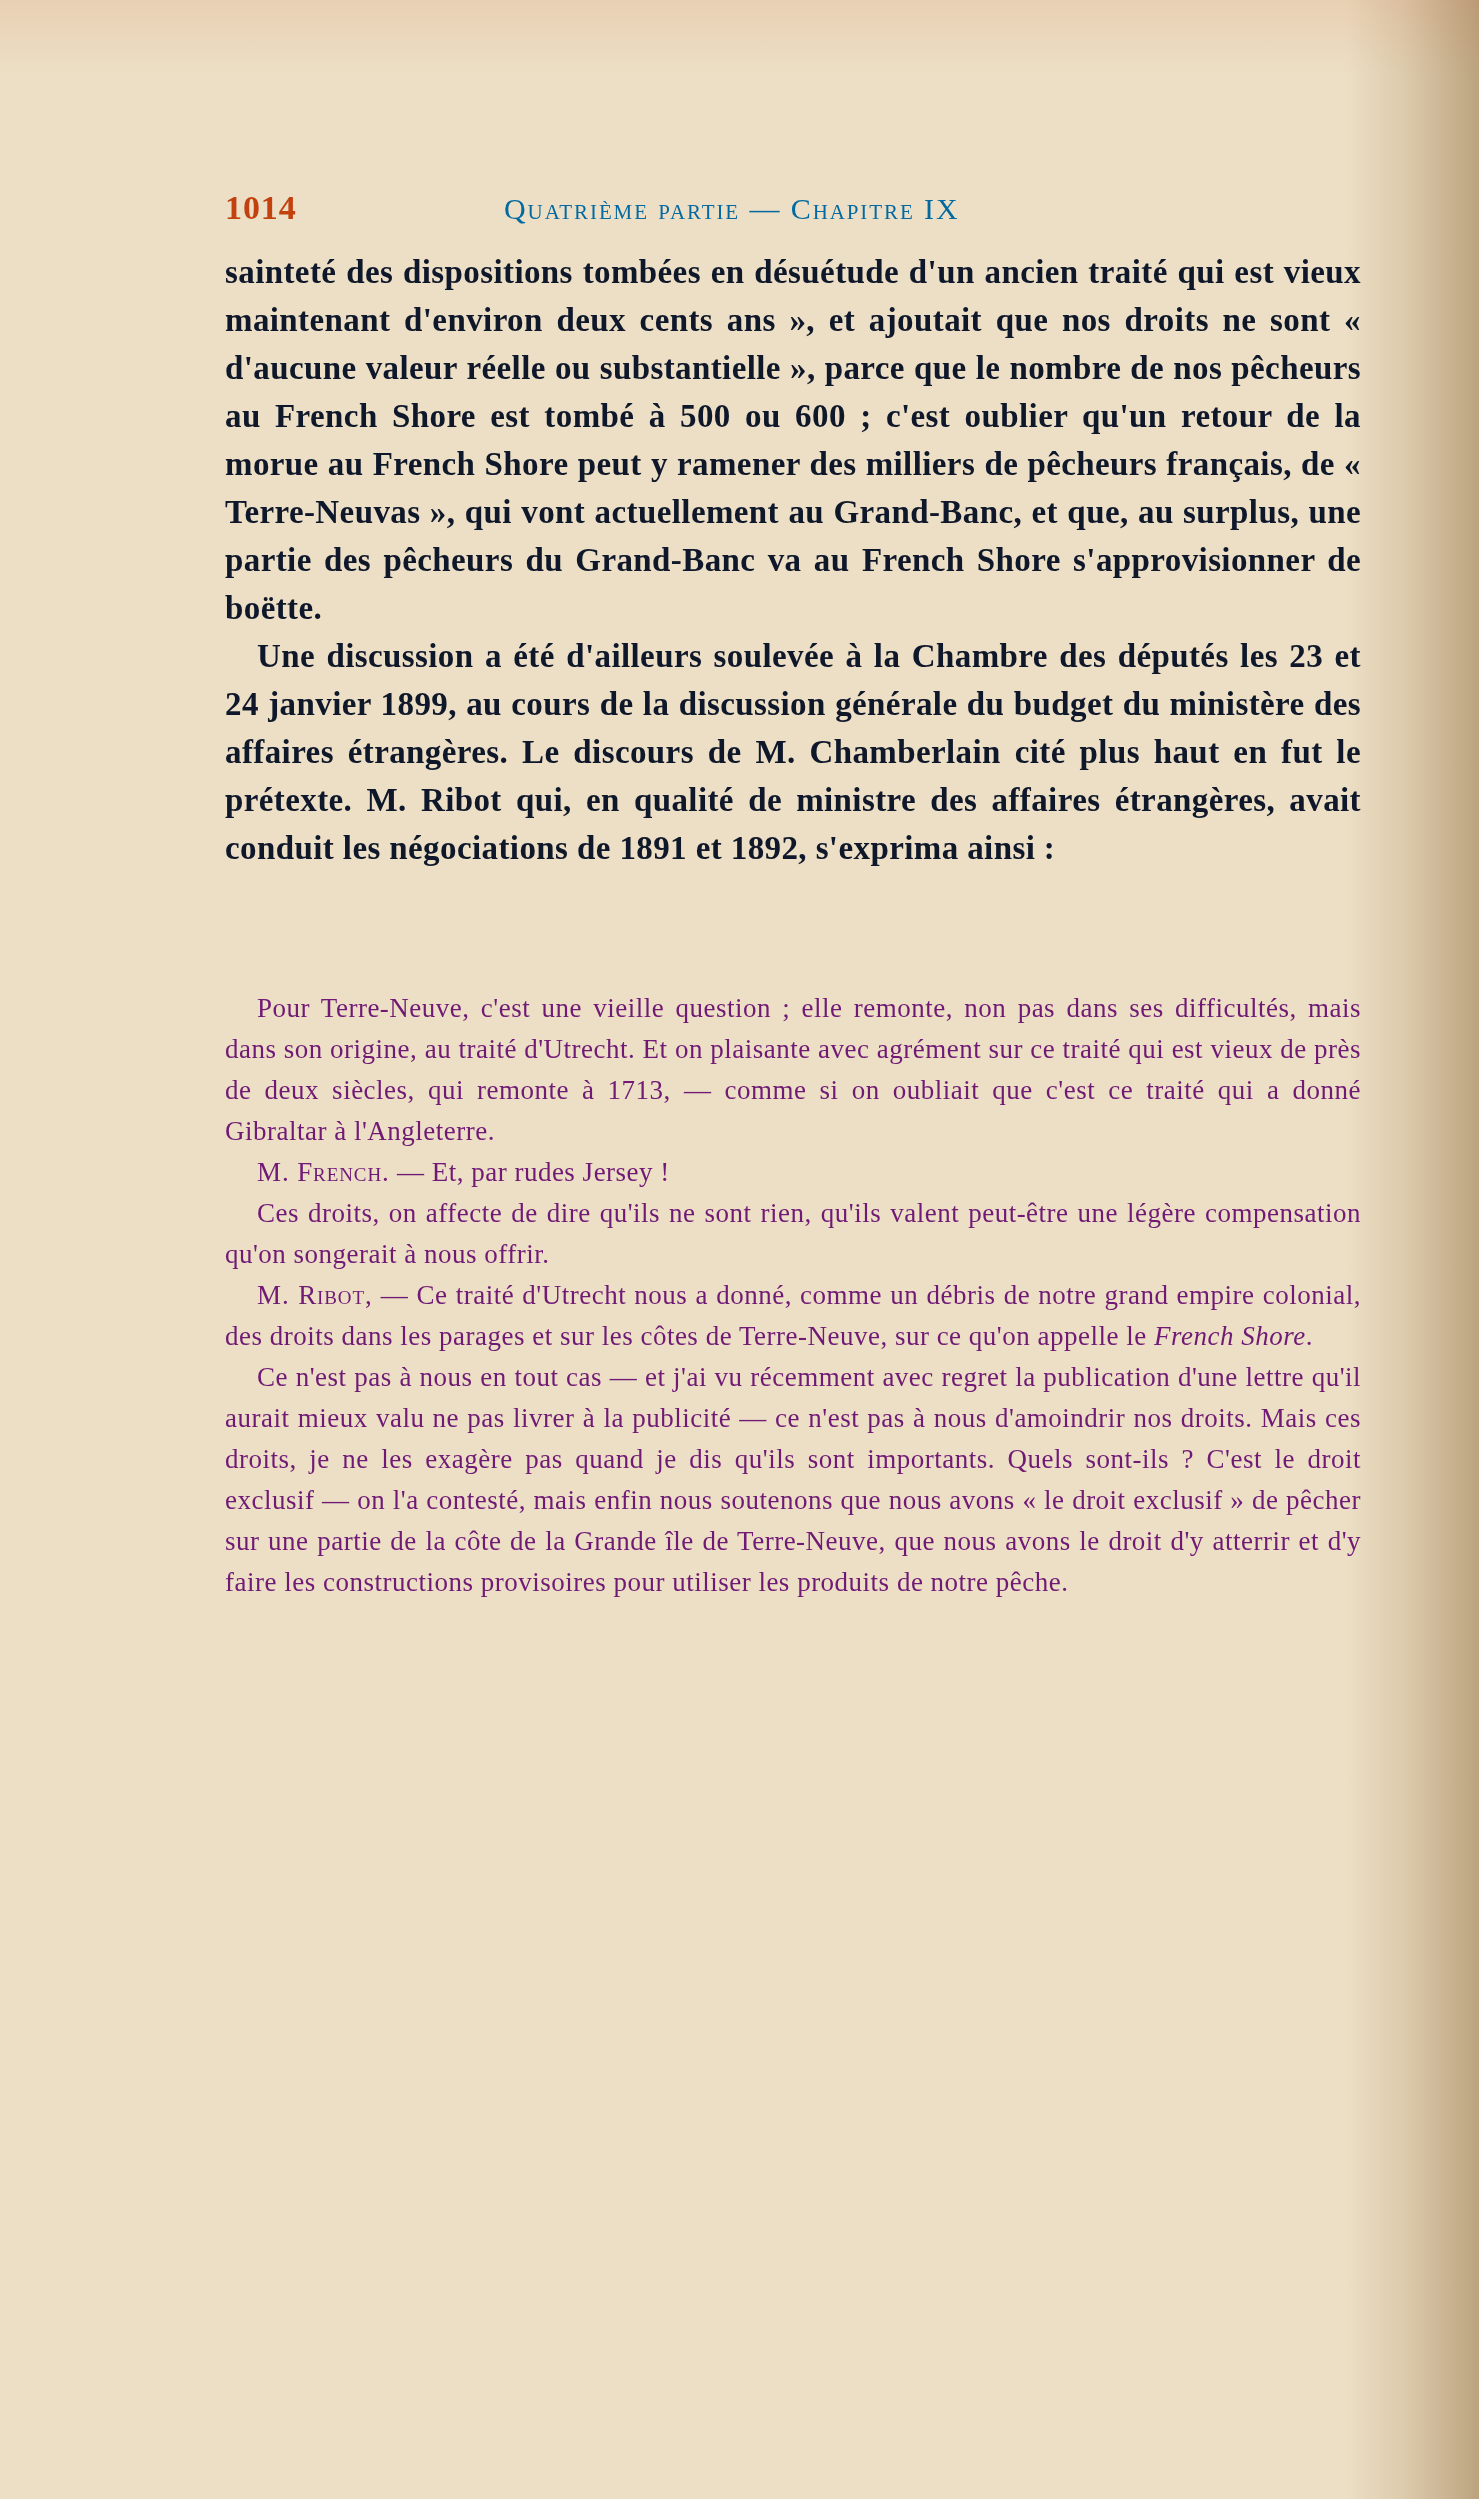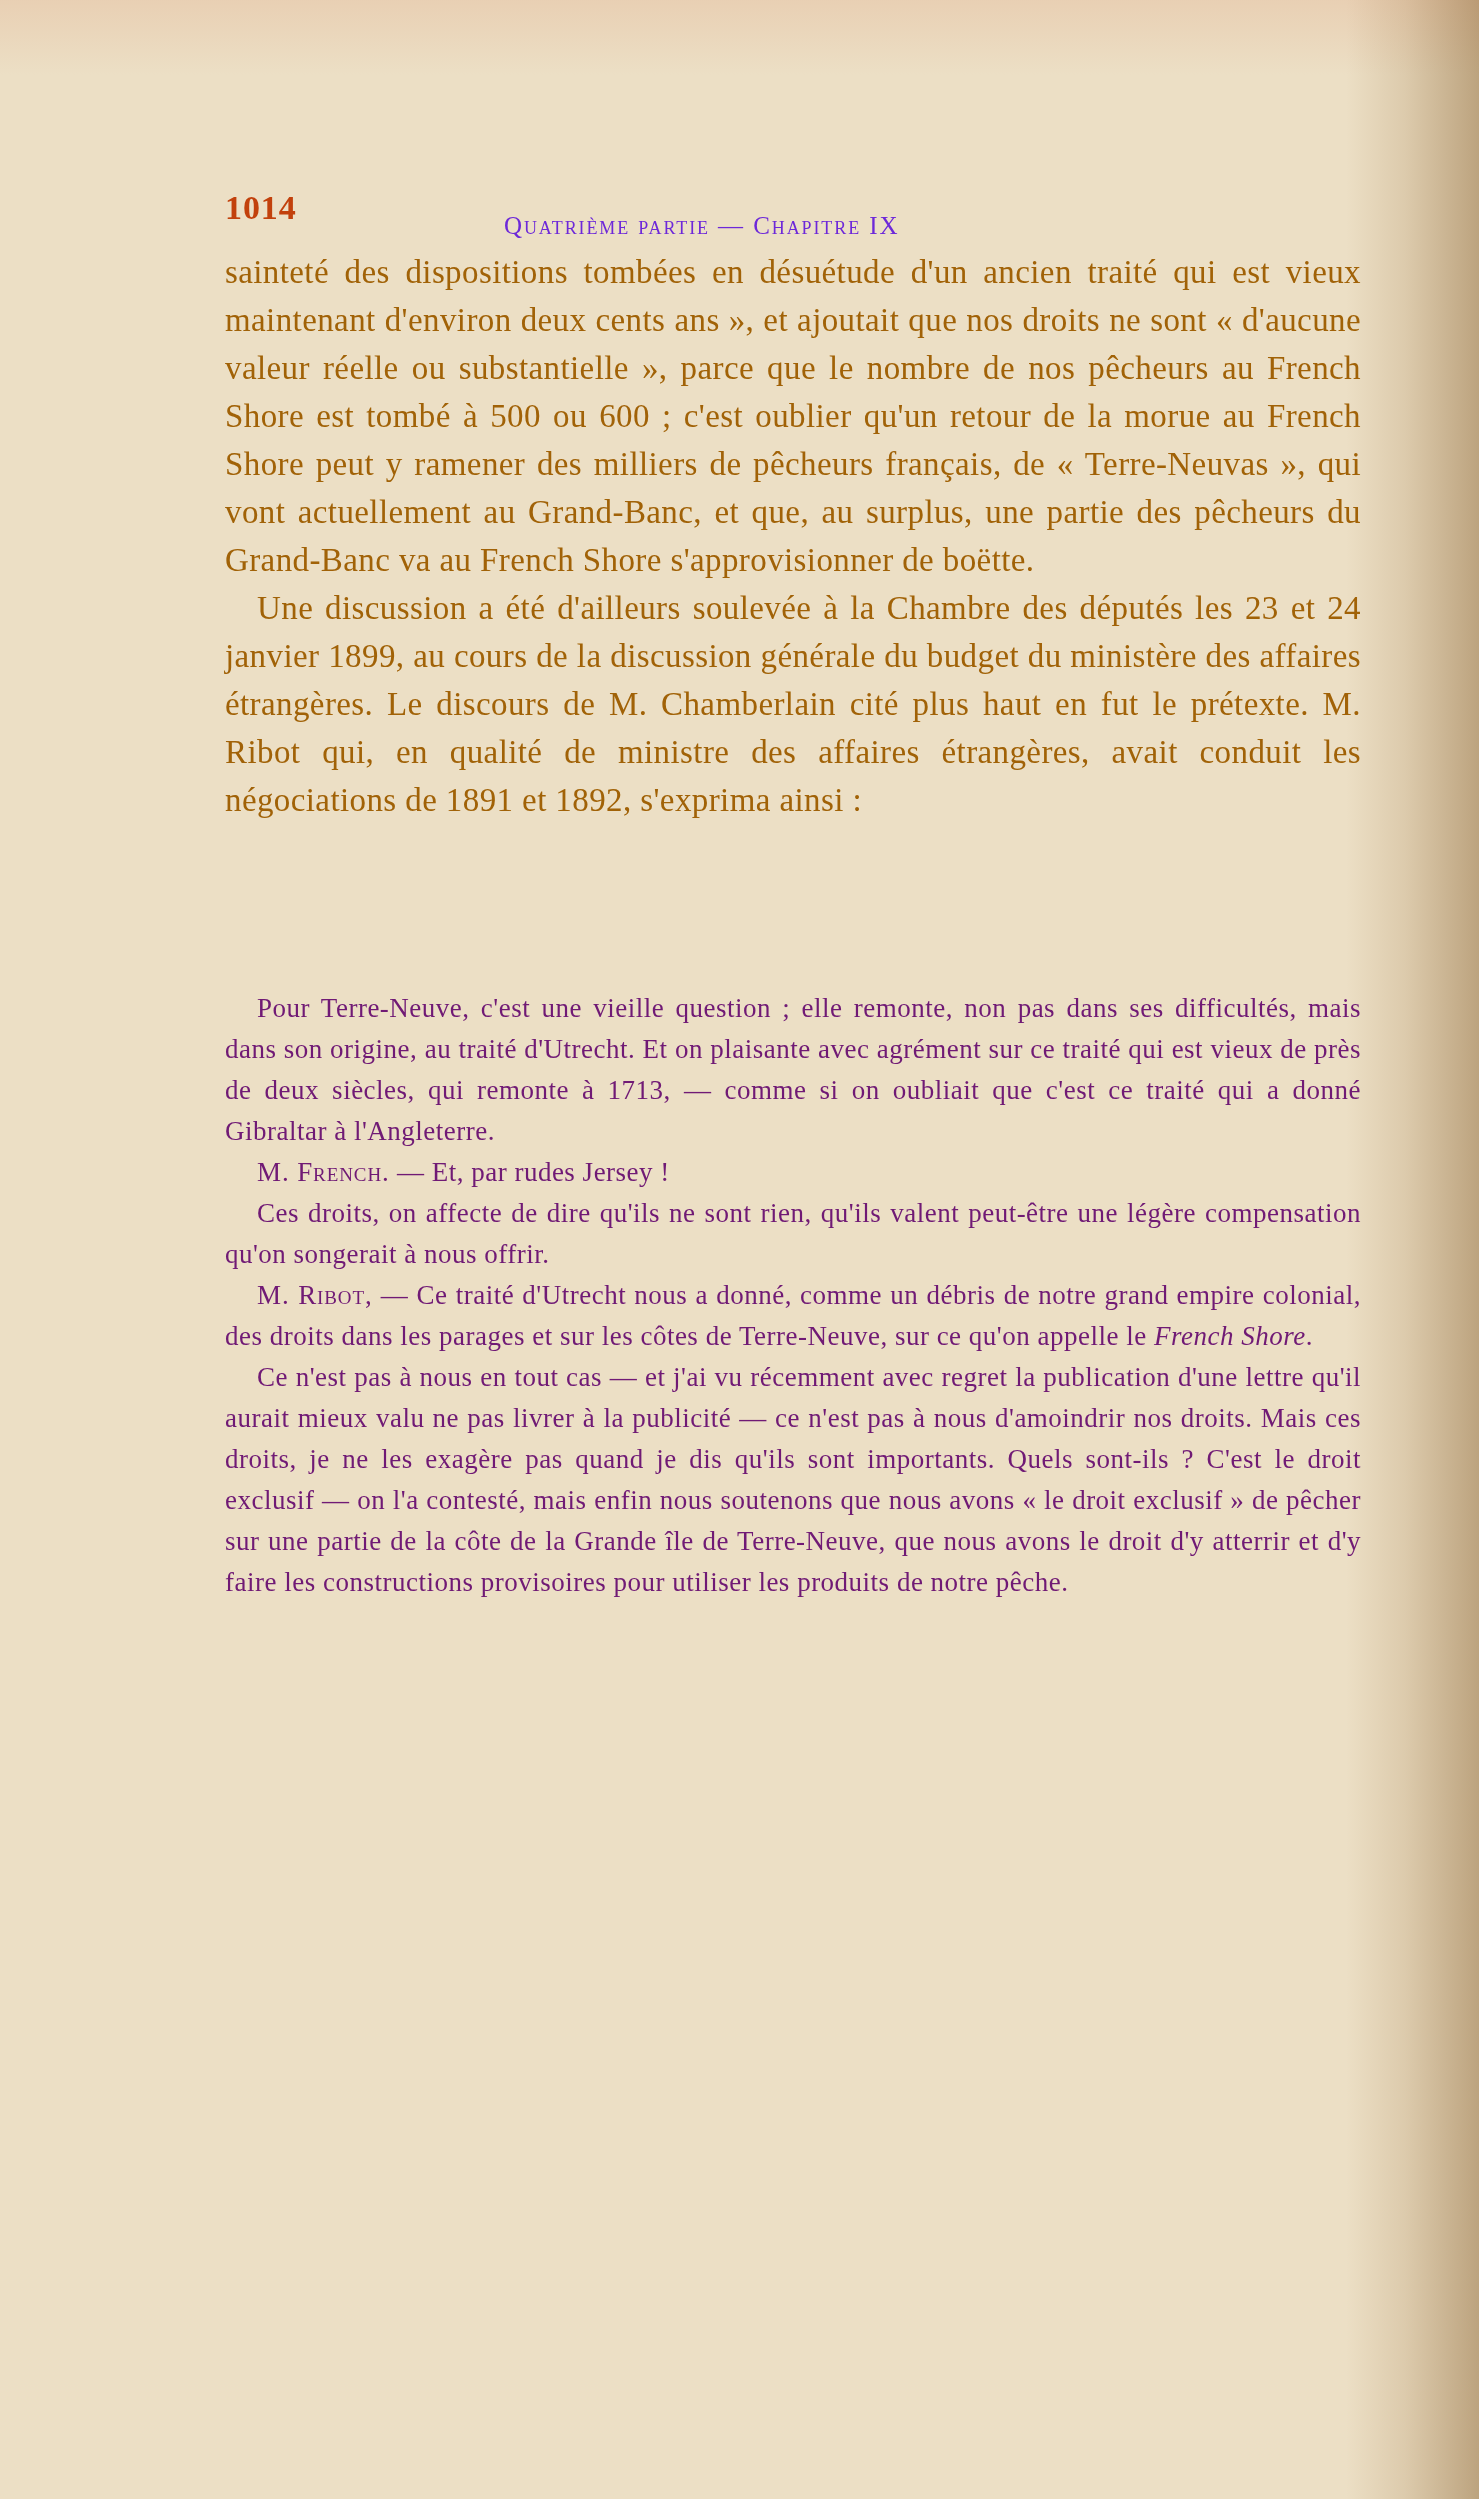--- a/index.html
+++ b/index.html
@@ -35,39 +35,40 @@
     left: 0;
     top: 0;
     font-size: 34px;
     font-weight: bold;
     letter-spacing: 0.9px;
     color: #c2410c;
   }
   .running-title {
     position: absolute;
     left: 279px;
-    top: 23px;
-    font-size: 25px;
+    top: 3px;
+    font-size: 30px;
     letter-spacing: 1.9px;
-    color: #6d28d9;
+    color: #0369a1;
     font-variant: small-caps;
   }
   .main-text {
     position: absolute;
     left: 225px;
     top: 248px;
     width: 1136px;
   }
   .para {
     margin: 0;
     font-size: 33px;
     line-height: 48px;
     text-align: justify;
     letter-spacing: 0.4px;
-    color: #a16207;
+    color: #0f172a;
+    font-weight: bold;
   }
   .para.indent { text-indent: 32px; }
   .quote {
     position: absolute;
     left: 225px;
     top: 988px;
     width: 1136px;
   }
   .qpara {
     margin: 0;

